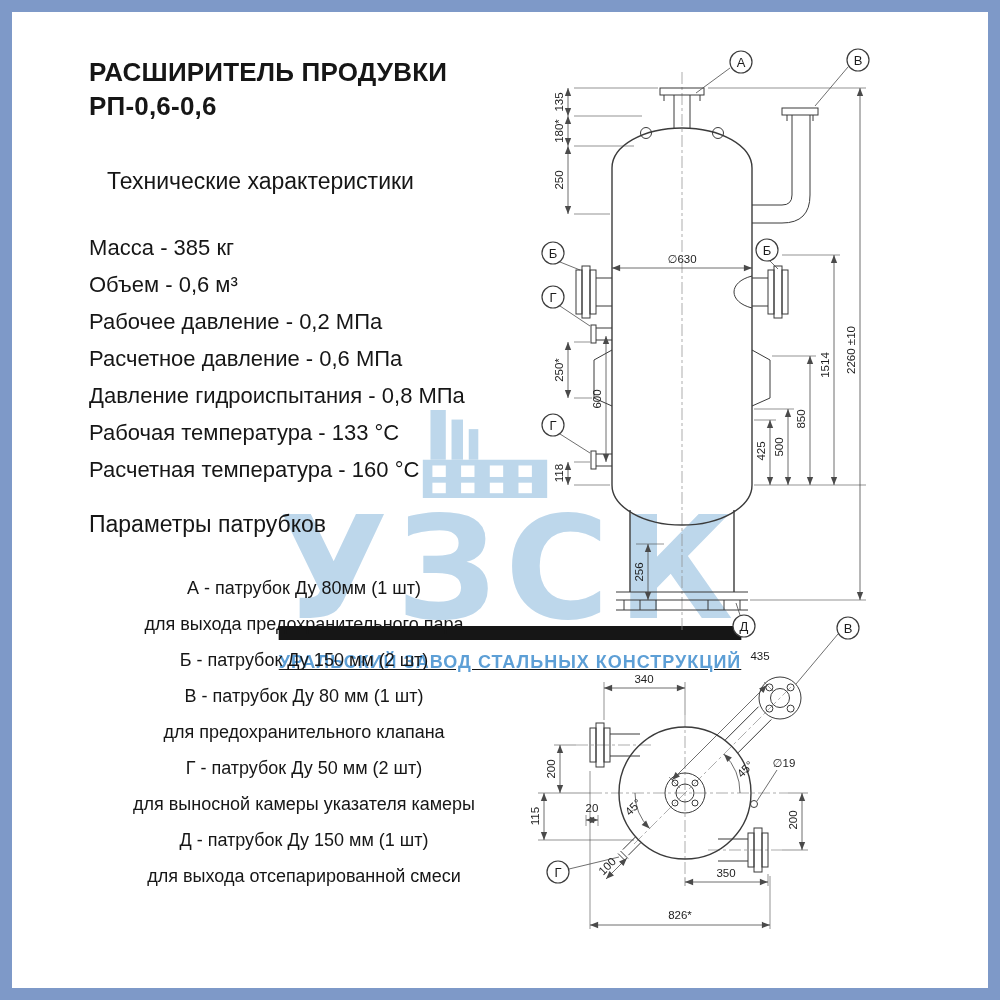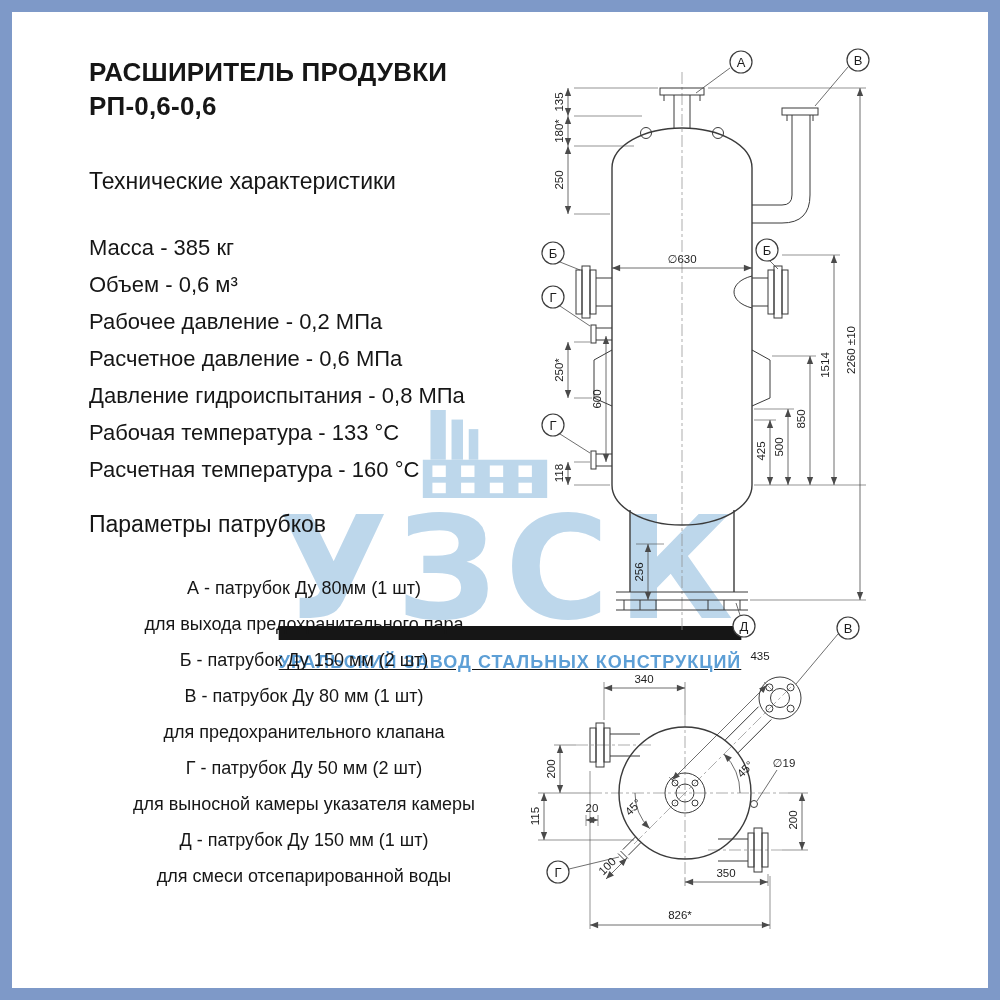--- a/index.html
+++ b/index.html
@@ -10,21 +10,21 @@
     font-family:"Liberation Sans","DejaVu Sans",sans-serif;
     color:#161616;
     overflow:hidden;
   }
   .page { position:absolute; inset:12px; background:#ffffff; overflow:hidden; }
 
   
   .left-col { position:absolute; left:77px; top:43px; width:430px; z-index:3; }
   .title { font-size:26px; font-weight:bold; line-height:34px; letter-spacing:0.2px; }
   .section-heading { font-size:23px; font-weight:400; line-height:28px; }
-  .specs-heading { margin-top:44px; }
+  .specs-heading { margin-top:44px;margin-left:18px; }
   .spec-list { margin-top:34px; }
   .spec-item { font-size:22px; line-height:37px; }
   .nozzles-heading { margin-top:22px; }
   .nozzle-list { margin-top:32px;text-align:center; }
   .nozzle-item div { font-size:18px; line-height:36px; }
 
   
   .watermark { position:absolute; left:243px; top:398px; width:510px; z-index:1; text-align:center;text-decoration:underline; }
   .wm-factory { display:block; width:128px; height:88px; margin:0 auto 0 166px; }
   .wm-acronym {
@@ -103,21 +103,21 @@
       <div class="nozzle-item">
         <div>В - патрубок Ду 80 мм (1 шт)</div>
         <div>для предохранительного клапана</div>
       </div>
       <div class="nozzle-item">
         <div>Г - патрубок Ду 50 мм (2 шт)</div>
         <div>для выносной камеры указателя камеры</div>
       </div>
       <div class="nozzle-item">
         <div>Д - патрубок Ду 150 мм (1 шт)</div>
-        <div>для смеси отсепарированной воды</div>
+        <div>для выхода отсепарированной смеси</div>
       </div>
     </div>
   </div>
 
   <svg class="drawing" viewBox="0 0 460 968" xmlns="http://www.w3.org/2000/svg">
     <defs>
       <marker id="arr" viewBox="0 0 10 10" refX="9.5" refY="5" markerWidth="9" markerHeight="9" orient="auto-start-reverse" markerUnits="userSpaceOnUse">
         <path d="M0.5,1.5 L9.5,5 L0.5,8.5 Z" fill="#4a4a4a"></path>
       </marker>
     </defs>

